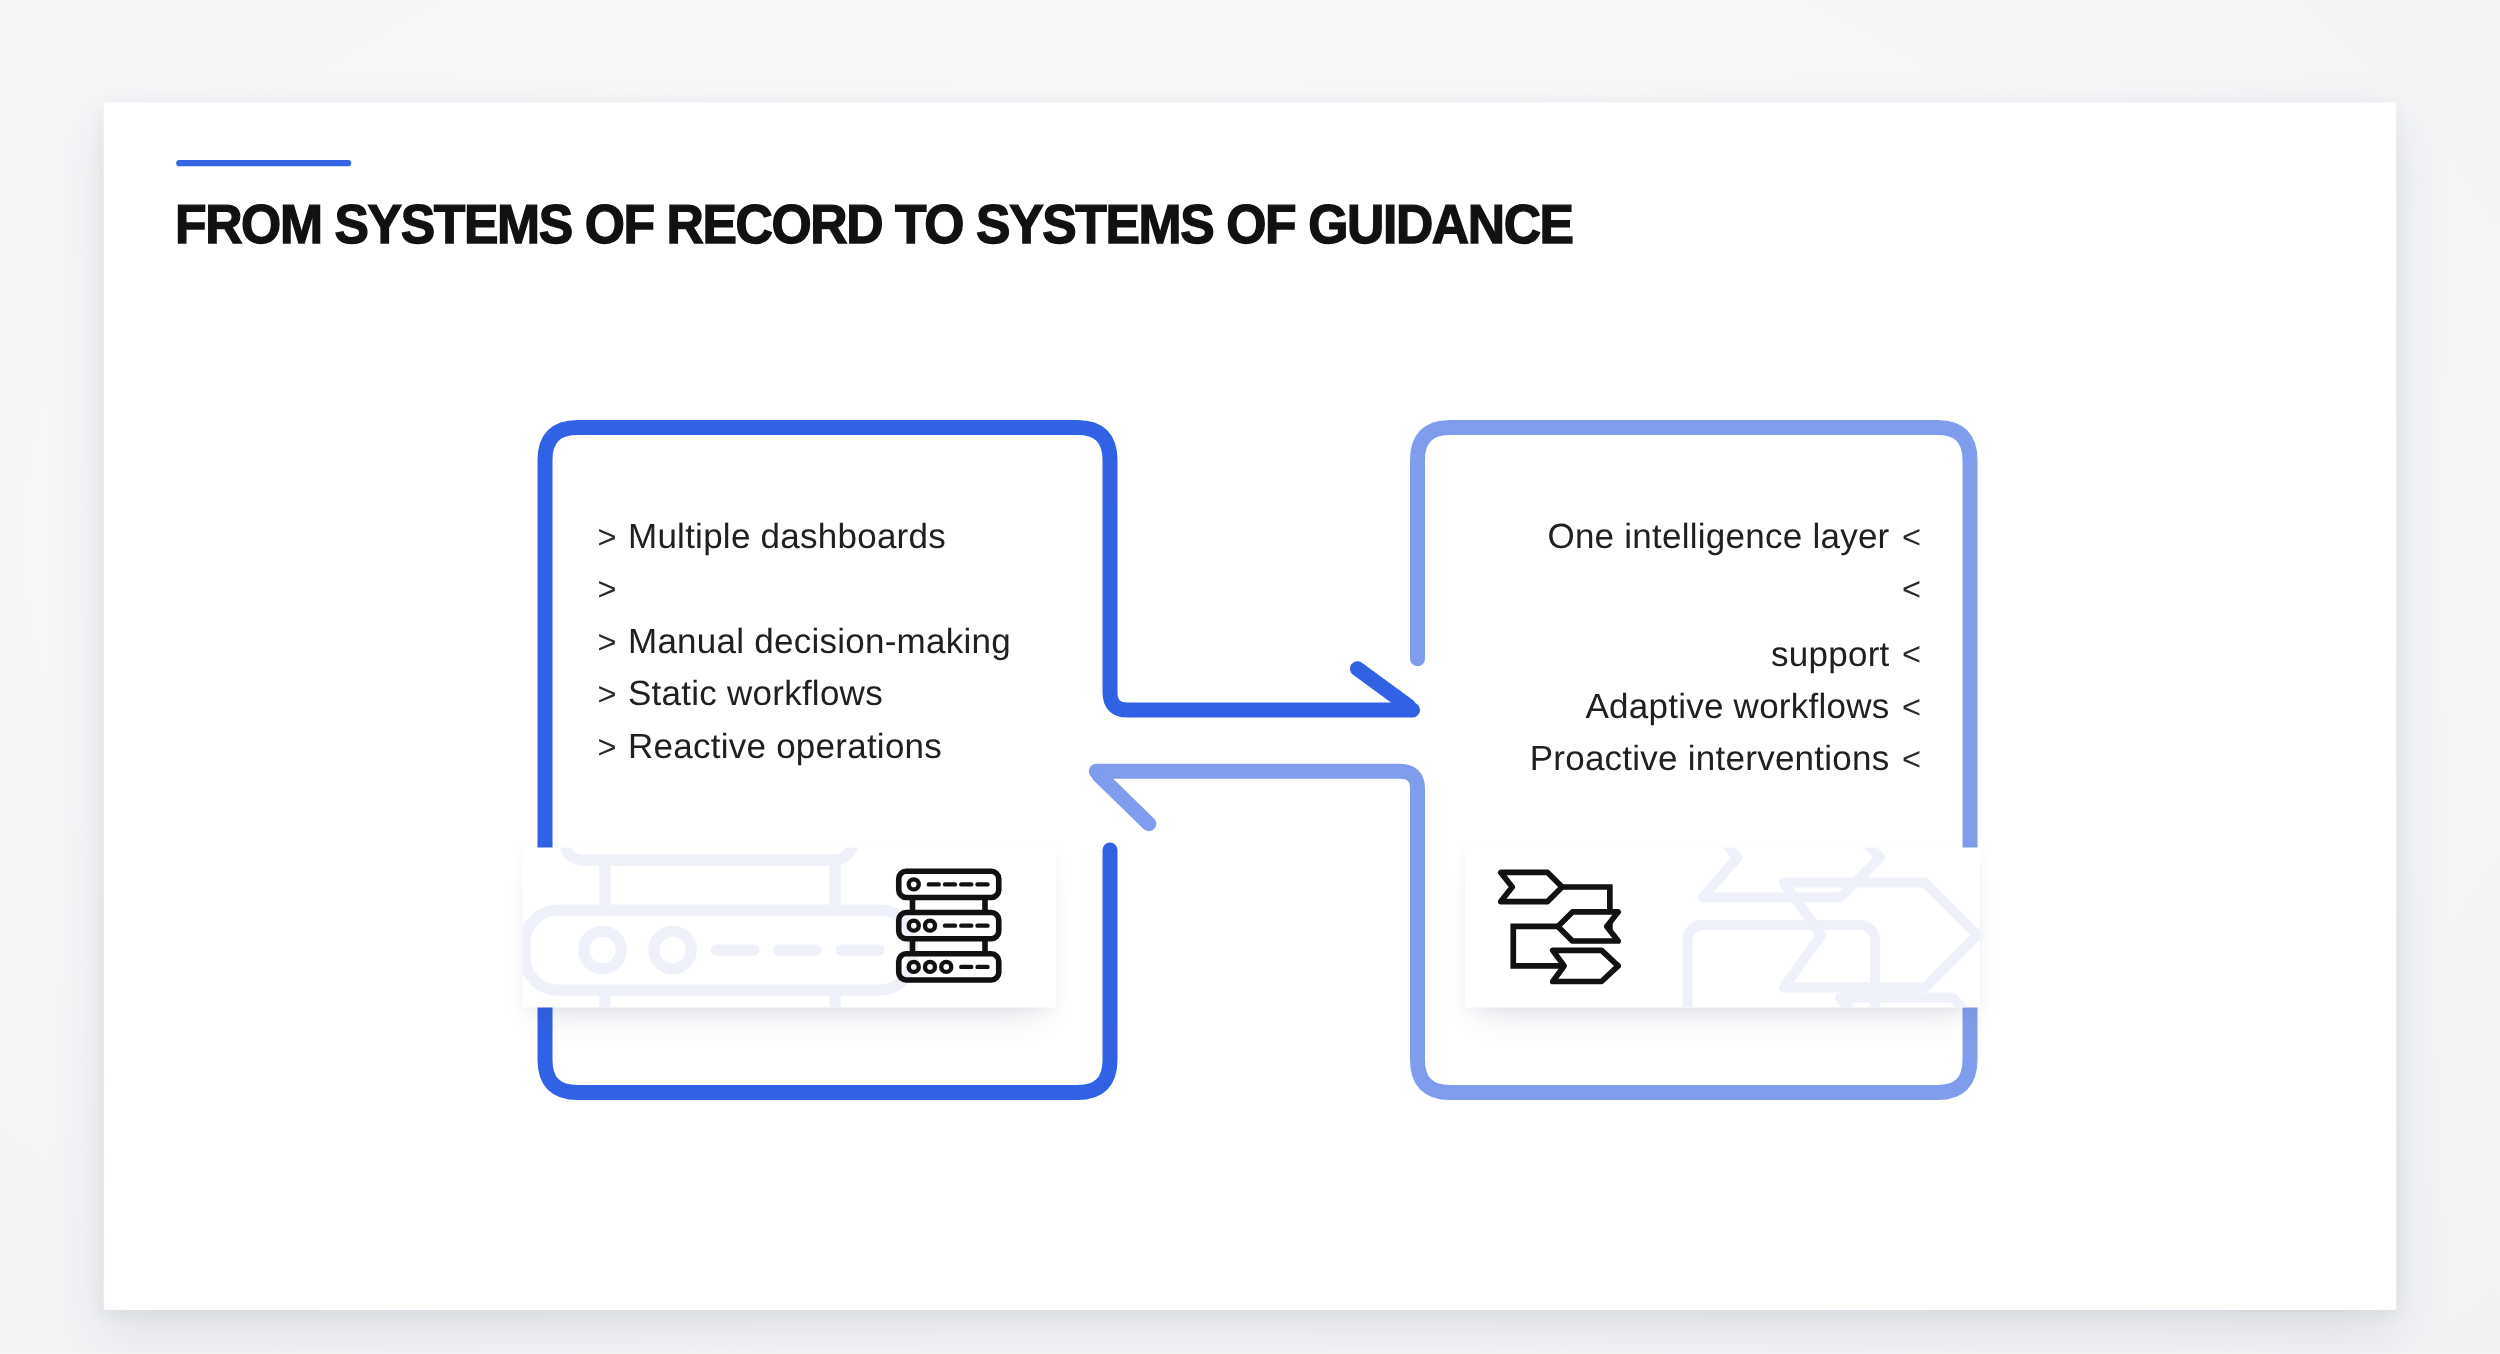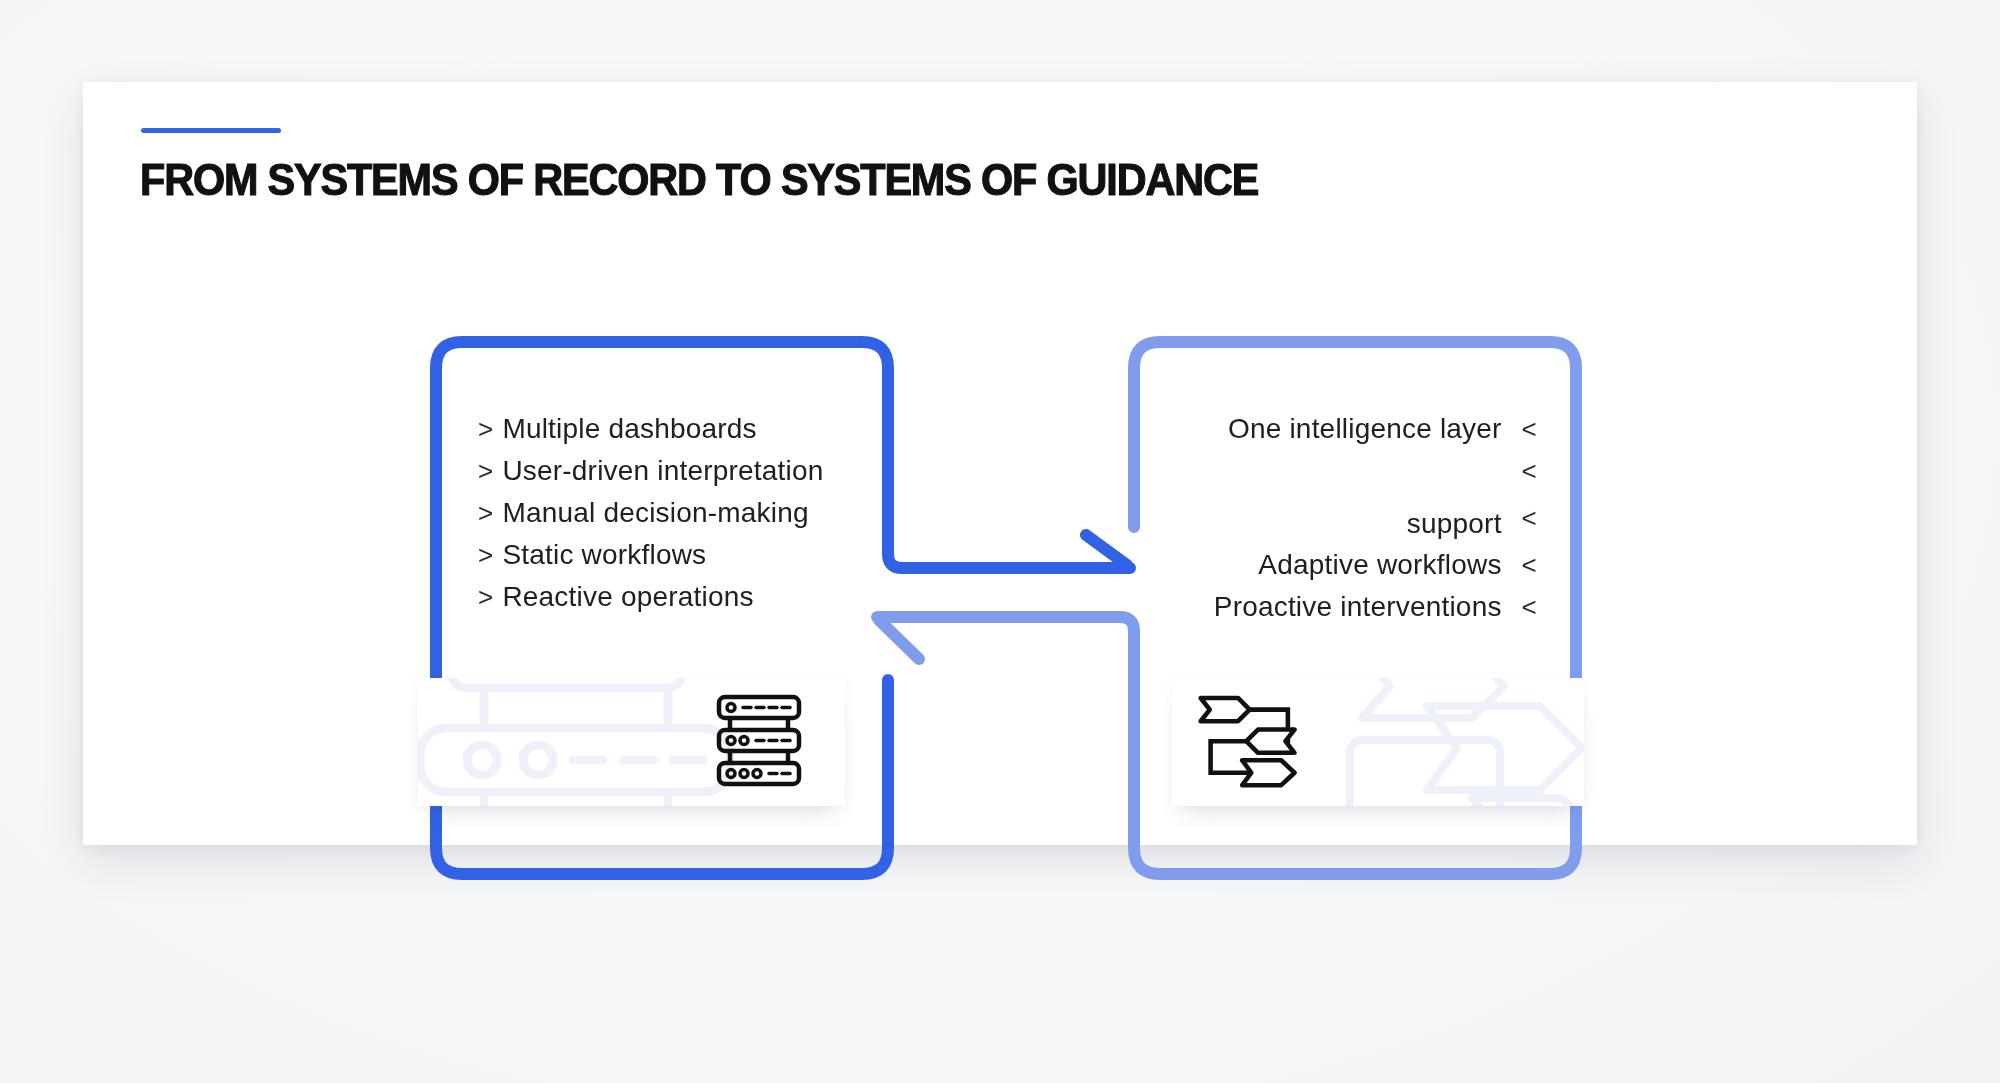--- a/index.html
+++ b/index.html
@@ -8,21 +8,21 @@
     font-family:"Liberation Sans","DejaVu Sans",sans-serif;
     background:#f5f6f7;
     position:relative;
     overflow:hidden;
   }
   .page {
     position:absolute; inset:0;
     background:radial-gradient(1600px 1000px at 45% 40%, #fbfbfc 0%, #f6f7f8 55%, #f1f2f4 100%);
   }
   .card {
-    position:absolute; left:83px; top:82px; width:1834px; height:763px;
+    position:absolute; left:83px; top:82px; width:1834px; height:966px;
     background:#ffffff; border-radius:2px;
     box-shadow:0 18px 45px rgba(40,50,80,0.10), 0 4px 14px rgba(40,50,80,0.06);
   }
   .accent {
     position:absolute; left:58px; top:46px; width:140px; height:5px;
     background:#3365E4; border-radius:3px;
   }
   .title {
     position:absolute; left:57px; top:72px;
     font-size:44px; line-height:52px; font-weight:bold;
@@ -48,21 +48,21 @@
   .list { position:absolute; z-index:3; }
   .list-left { left:395px; top:326px; }
   .list-right { right:380px; top:326px; }
   .l-item {
     display:flex; align-items:center; height:42px; gap:9px;
     font-size:28px; color:#202022; letter-spacing:.2px;
   }
   .l-item .chev { font-size:26px; color:#2a2a2c; }
   .list-right { display:flex; flex-direction:column; align-items:flex-end; }
   .r-item {
-    display:flex; justify-content:flex-end; align-items:center; gap:20px;
+    display:flex; justify-content:flex-end; align-items:flex-end; gap:10px;
     font-size:28px; color:#202022; letter-spacing:.2px;
   }
   .r-item .txt { text-align:right; line-height:42px; }
   .r-item .chev { font-size:26px; color:#2a2a2c; line-height:42px; }
   .r-item .t1 { display:block; line-height:40px; }
   .r-item .t2 { display:block; line-height:28px; padding-bottom:6px;margin-top:18px; }
 </style>
 </head>
 <body>
 
@@ -136,21 +136,20 @@
       </svg>
     </div>
 
     <div class="list list-left">
       <div class="l-item">
         <span class="chev">&gt;</span>
         <span class="txt">Multiple dashboards</span>
       </div>
       <div class="l-item">
         <span class="chev">&gt;</span>
-        <span class="txt">User-driven interpretation</span>
       </div>
       <div class="l-item">
         <span class="chev">&gt;</span>
         <span class="txt">Manual decision-making</span>
       </div>
       <div class="l-item">
         <span class="chev">&gt;</span>
         <span class="txt">Static workflows</span>
       </div>
       <div class="l-item">

